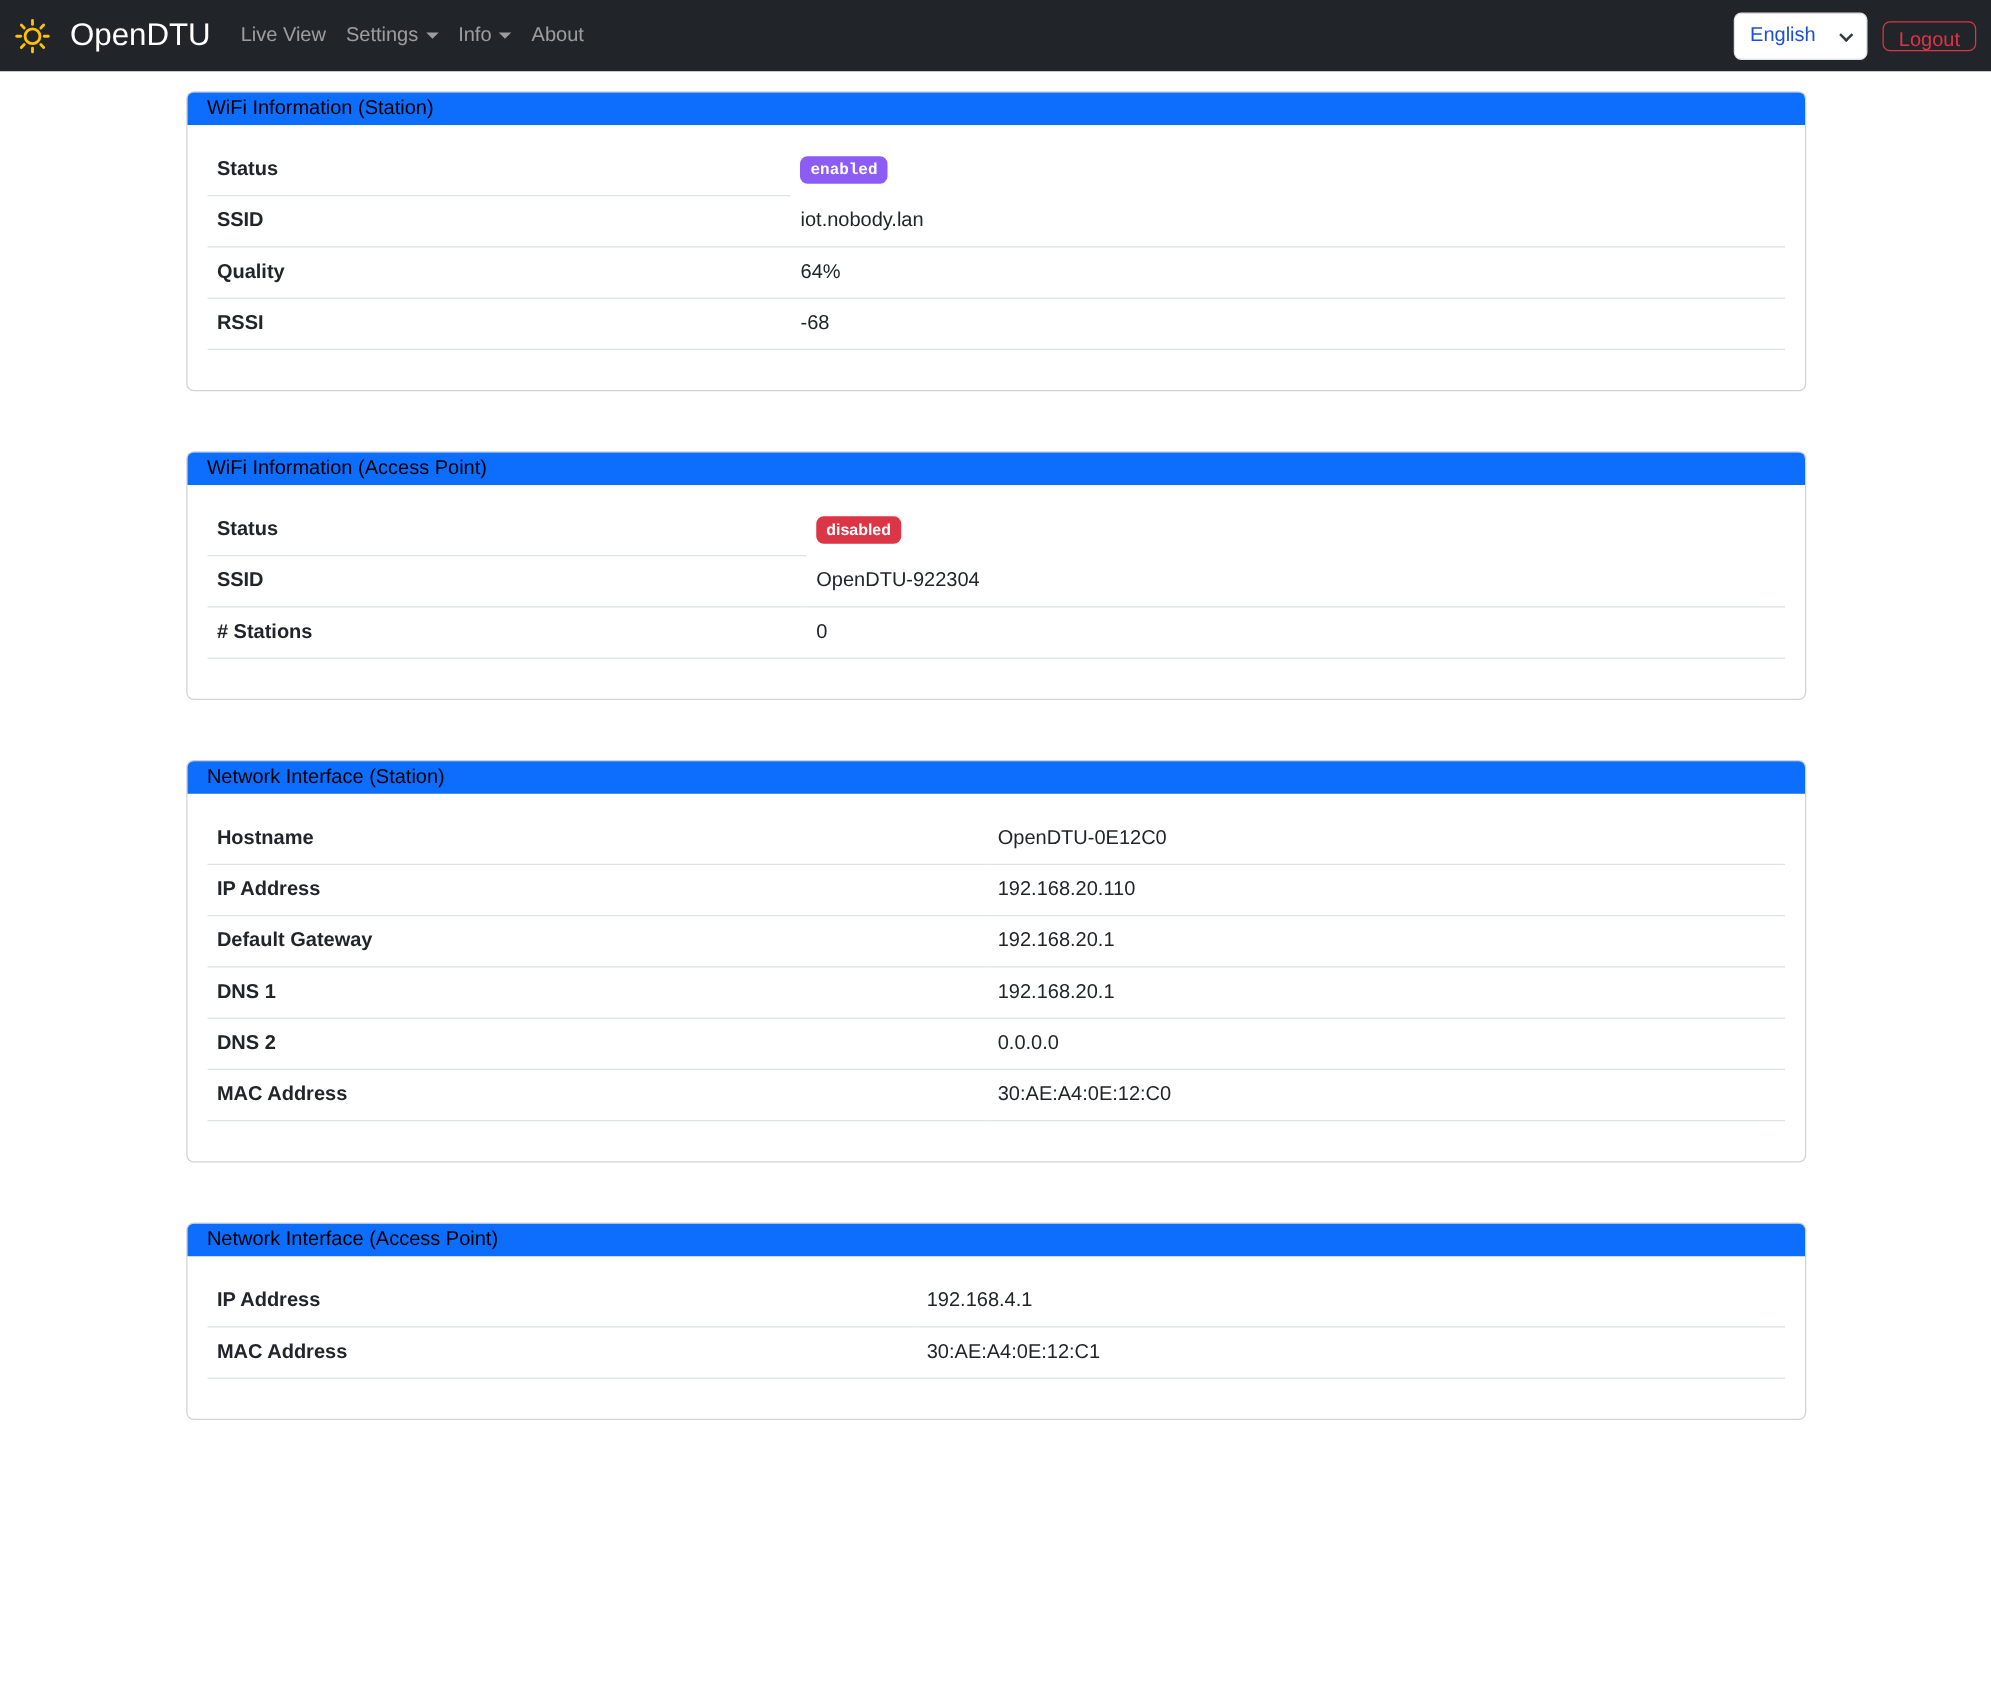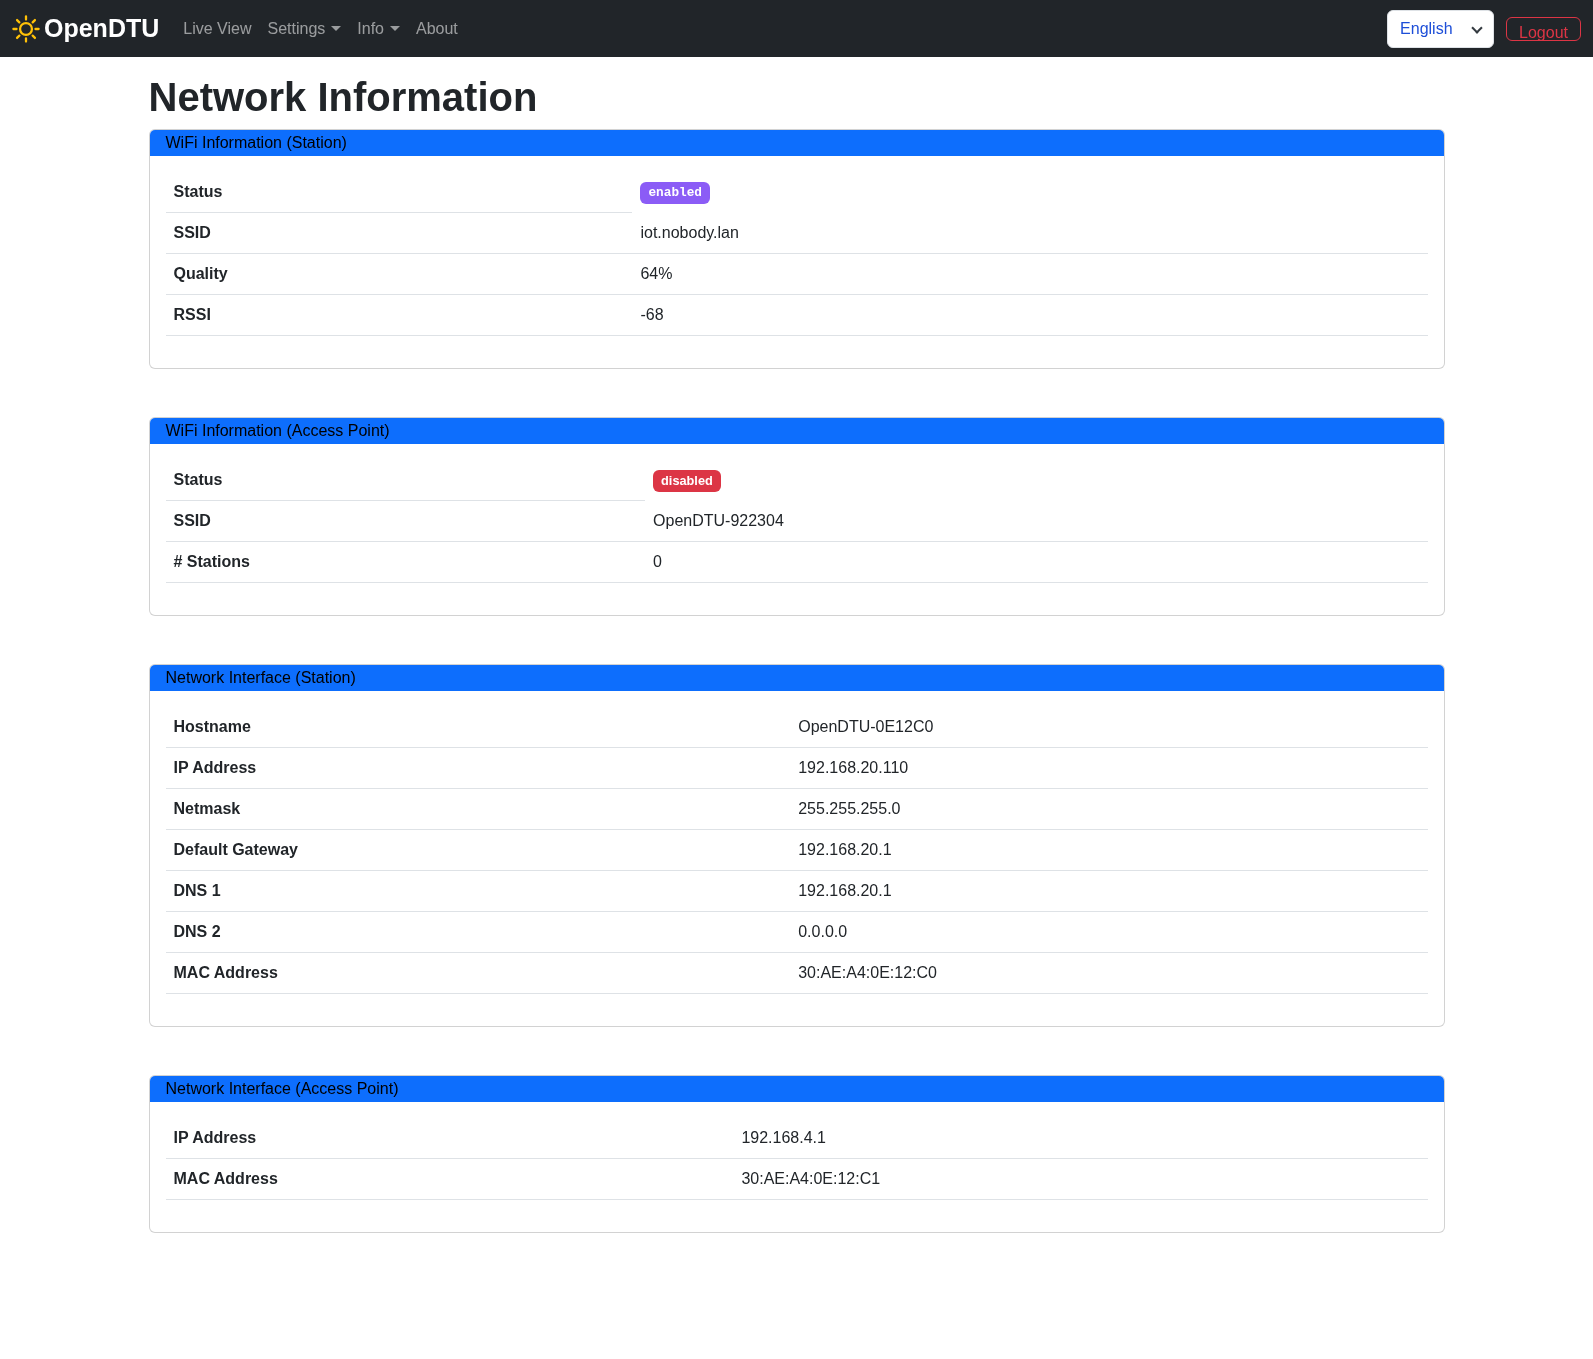--- a/index.html
+++ b/index.html
@@ -17,24 +17,24 @@
     background: #212529;
     height: 57px;
     display: flex;
     align-items: center;
     padding: 0 12px;
     width: 100%;
   }
   .brand {
     display: flex;
     align-items: center;
-    gap: 4px;
+    gap: 16px;
     color: #fff;
     font-size: 25px;
-    font-weight: 700;
+    font-weight: 400;
     text-decoration: none;
     margin-right: 16px;
     white-space: nowrap;
   }
   .nav-links { display: flex; align-items: flex-start; list-style: none; margin: 0; padding: 0; }
   .nav-link {
     color: rgba(255,255,255,0.55);
     text-decoration: none;
     padding: 8px 8px;
     font-size: 16px;
@@ -199,21 +199,20 @@
       <select class="lang-select">
         <option>English</option>
       </select>
       <span class="select-chevron"></span>
     </div>
     <button class="logout-btn">Logout</button>
   </div>
 </nav>
 
 <main class="container">
-  <h1 class="page-title">Network Information</h1>
 
   <section class="card">
     <div class="card-header">WiFi Information (Station)</div>
     <div class="card-body">
       <table class="info-table t0">
         <tbody>
           <tr>
             <th>Status</th>
             <td class="no-border">
               <span class="badge bg-success">enabled</span>
@@ -267,24 +266,20 @@
         <tbody>
           <tr>
             <th>Hostname</th>
             <td>OpenDTU-0E12C0</td>
           </tr>
           <tr>
             <th>IP Address</th>
             <td>192.168.20.110</td>
           </tr>
           <tr>
-            <th>Netmask</th>
-            <td>255.255.255.0</td>
-          </tr>
-          <tr>
             <th>Default Gateway</th>
             <td>192.168.20.1</td>
           </tr>
           <tr>
             <th>DNS 1</th>
             <td>192.168.20.1</td>
           </tr>
           <tr>
             <th>DNS 2</th>
             <td>0.0.0.0</td>

